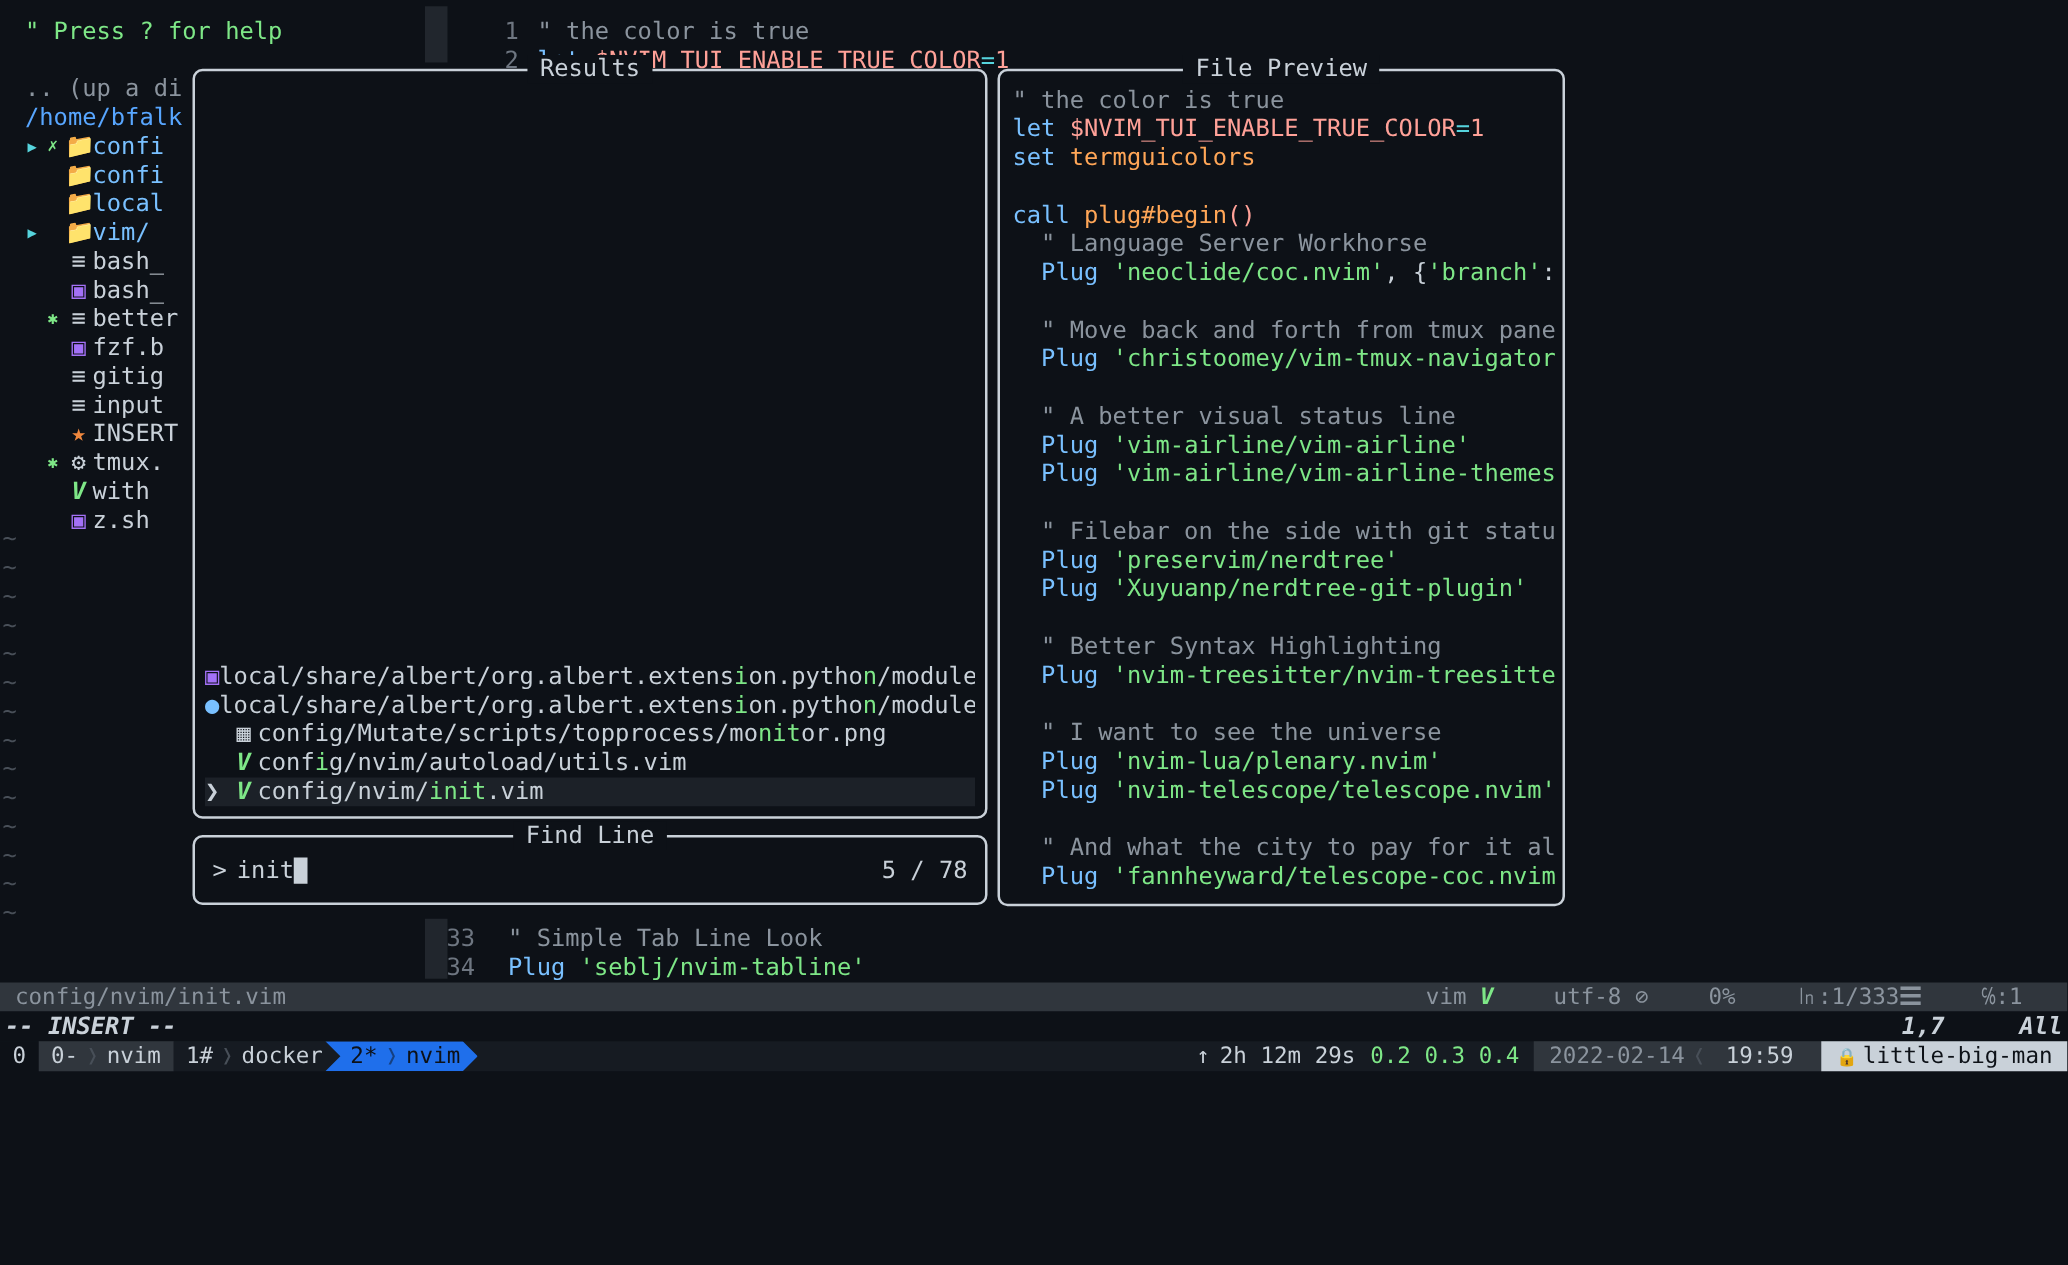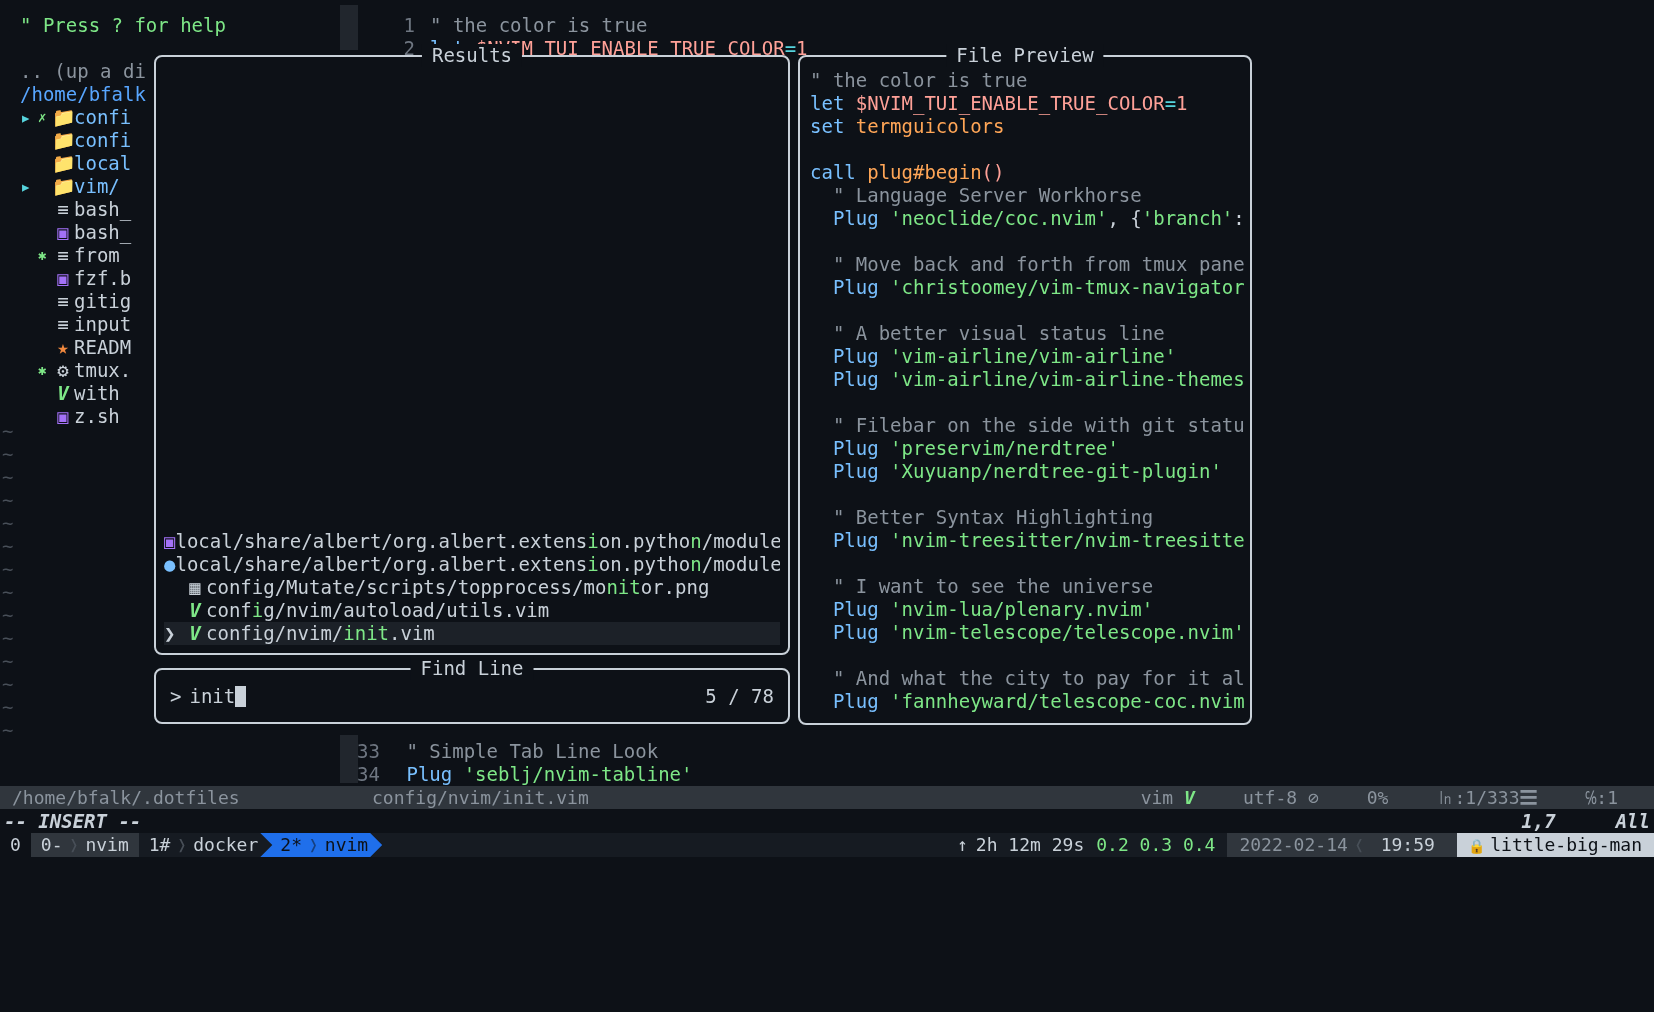--- a/index.html
+++ b/index.html
@@ -265,21 +265,21 @@
       <div class="nt-item">
         <span class="nt-arrow"></span>
         <span class="nt-mod"></span>
         <span class="nt-icon sh-icon">▣</span>
         <span class="nt-name">bash_</span>
       </div>
       <div class="nt-item">
         <span class="nt-arrow"></span>
         <span class="nt-mod">✱</span>
         <span class="nt-icon ">≡</span>
-        <span class="nt-name">from</span>
+        <span class="nt-name">better</span>
       </div>
       <div class="nt-item">
         <span class="nt-arrow"></span>
         <span class="nt-mod"></span>
         <span class="nt-icon sh-icon">▣</span>
         <span class="nt-name">fzf.b</span>
       </div>
       <div class="nt-item">
         <span class="nt-arrow"></span>
         <span class="nt-mod"></span>
@@ -289,21 +289,21 @@
       <div class="nt-item">
         <span class="nt-arrow"></span>
         <span class="nt-mod"></span>
         <span class="nt-icon ">≡</span>
         <span class="nt-name">input</span>
       </div>
       <div class="nt-item">
         <span class="nt-arrow"></span>
         <span class="nt-mod"></span>
         <span class="nt-icon star-icon">★</span>
-        <span class="nt-name">READM</span>
+        <span class="nt-name">INSERT</span>
       </div>
       <div class="nt-item">
         <span class="nt-arrow"></span>
         <span class="nt-mod">✱</span>
         <span class="nt-icon gear-icon">⚙</span>
         <span class="nt-name">tmux.</span>
       </div>
       <div class="nt-item">
         <span class="nt-arrow"></span>
         <span class="nt-mod"></span>
@@ -411,21 +411,20 @@
   </div>
 </div>
 
 <div class="gutter-bottom"></div>
 <div class="editor-bottom" id="editor-bottom">
     <div><span class="line-num" style="width:40px">33</span>  <span class="comment-grey">" Simple Tab Line Look</span></div>
     <div><span class="line-num" style="width:40px">34</span>  <span class="keyword-blue">Plug</span> <span class="str-green">'seblj/nvim-tabline'</span></div>
   </div>
 
 <div class="statusline">
-  <div class="sl-left">/home/bfalk/.dotfiles</div>
   <div class="sl-right">
     <span>config/nvim/init.vim</span>
     <span class="sl-spacer"></span>
     <span class="sl-seg"><span>vim</span> <span class="v-icon">V</span></span>
     <span class="sl-seg"><span>utf-8</span> ⊘</span>
     <span class="sl-seg">0%</span>
     <span class="sl-seg">㏑:1/333☰</span>
     <span class="sl-seg">℅:1</span>
   </div>
 </div>

